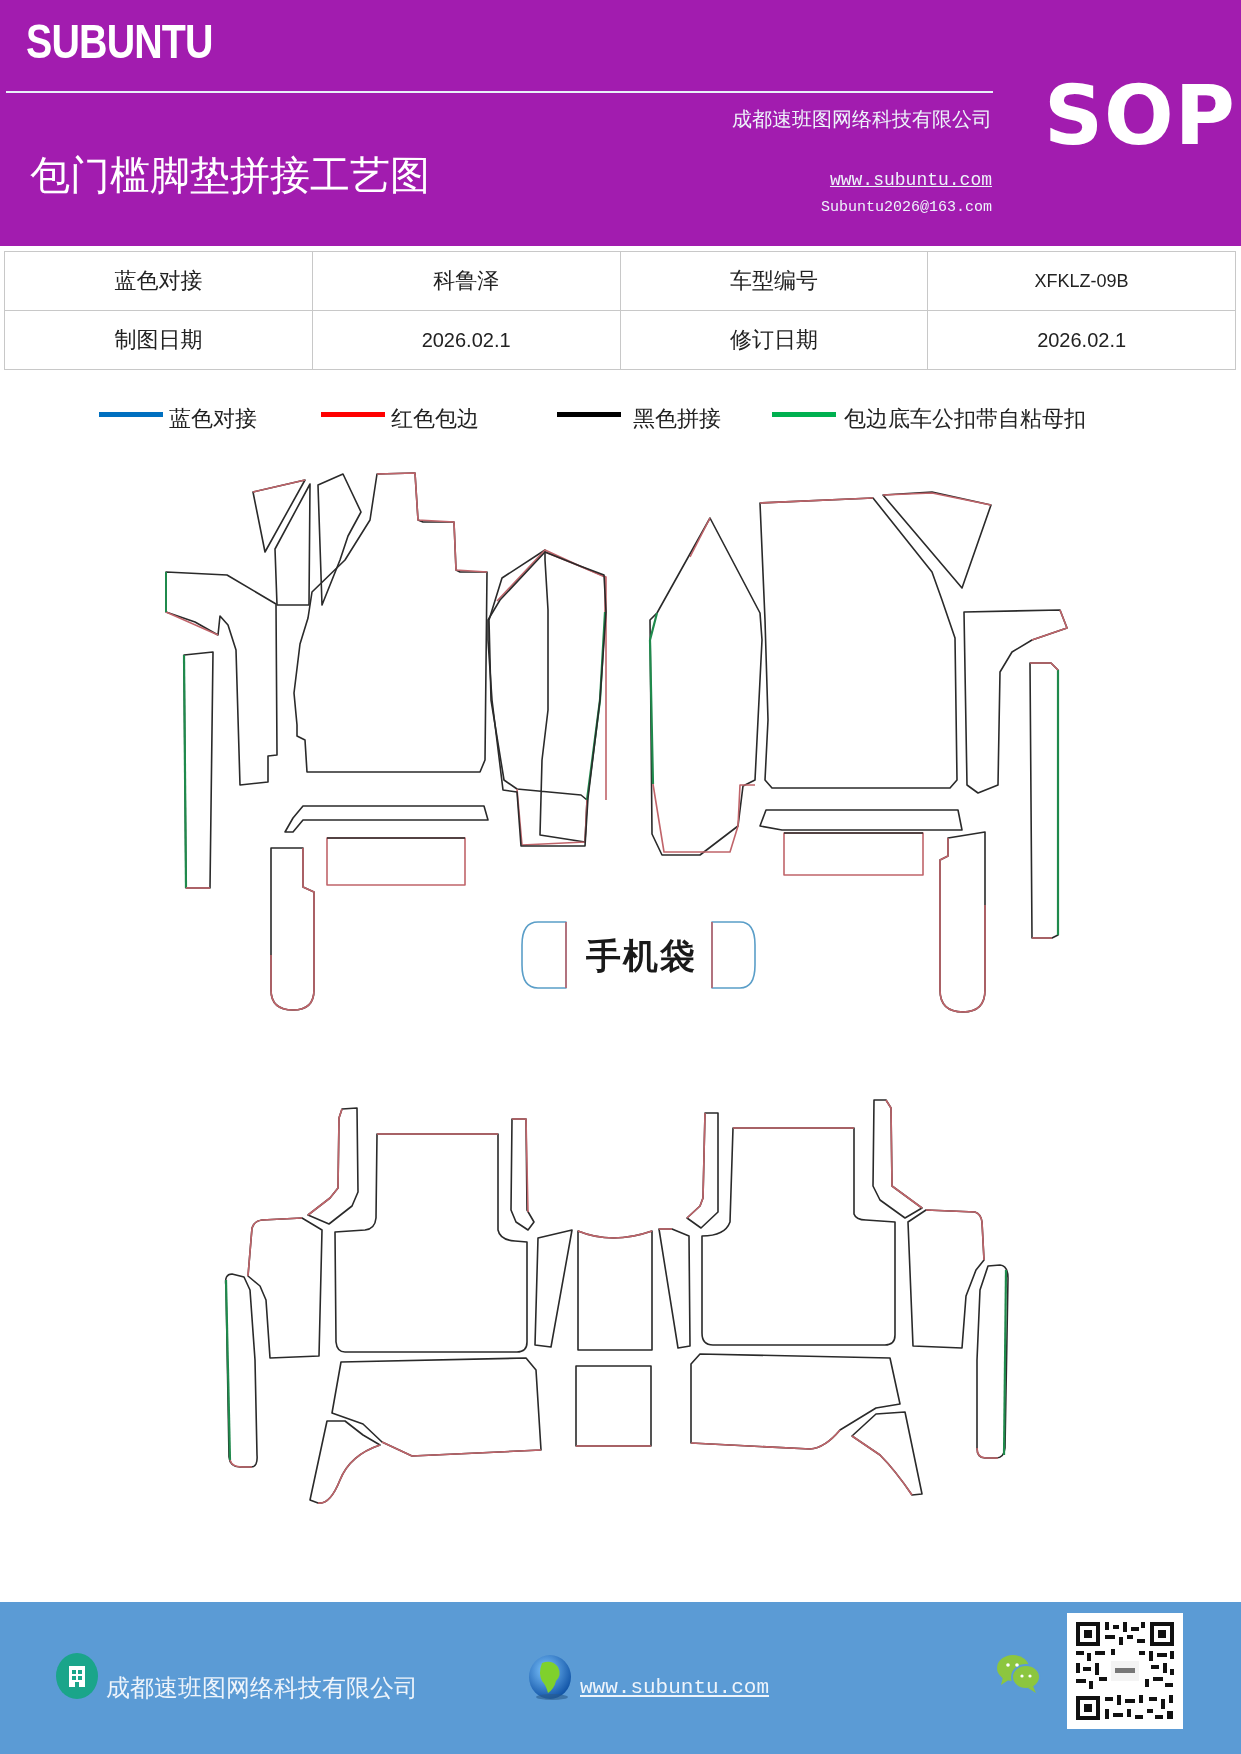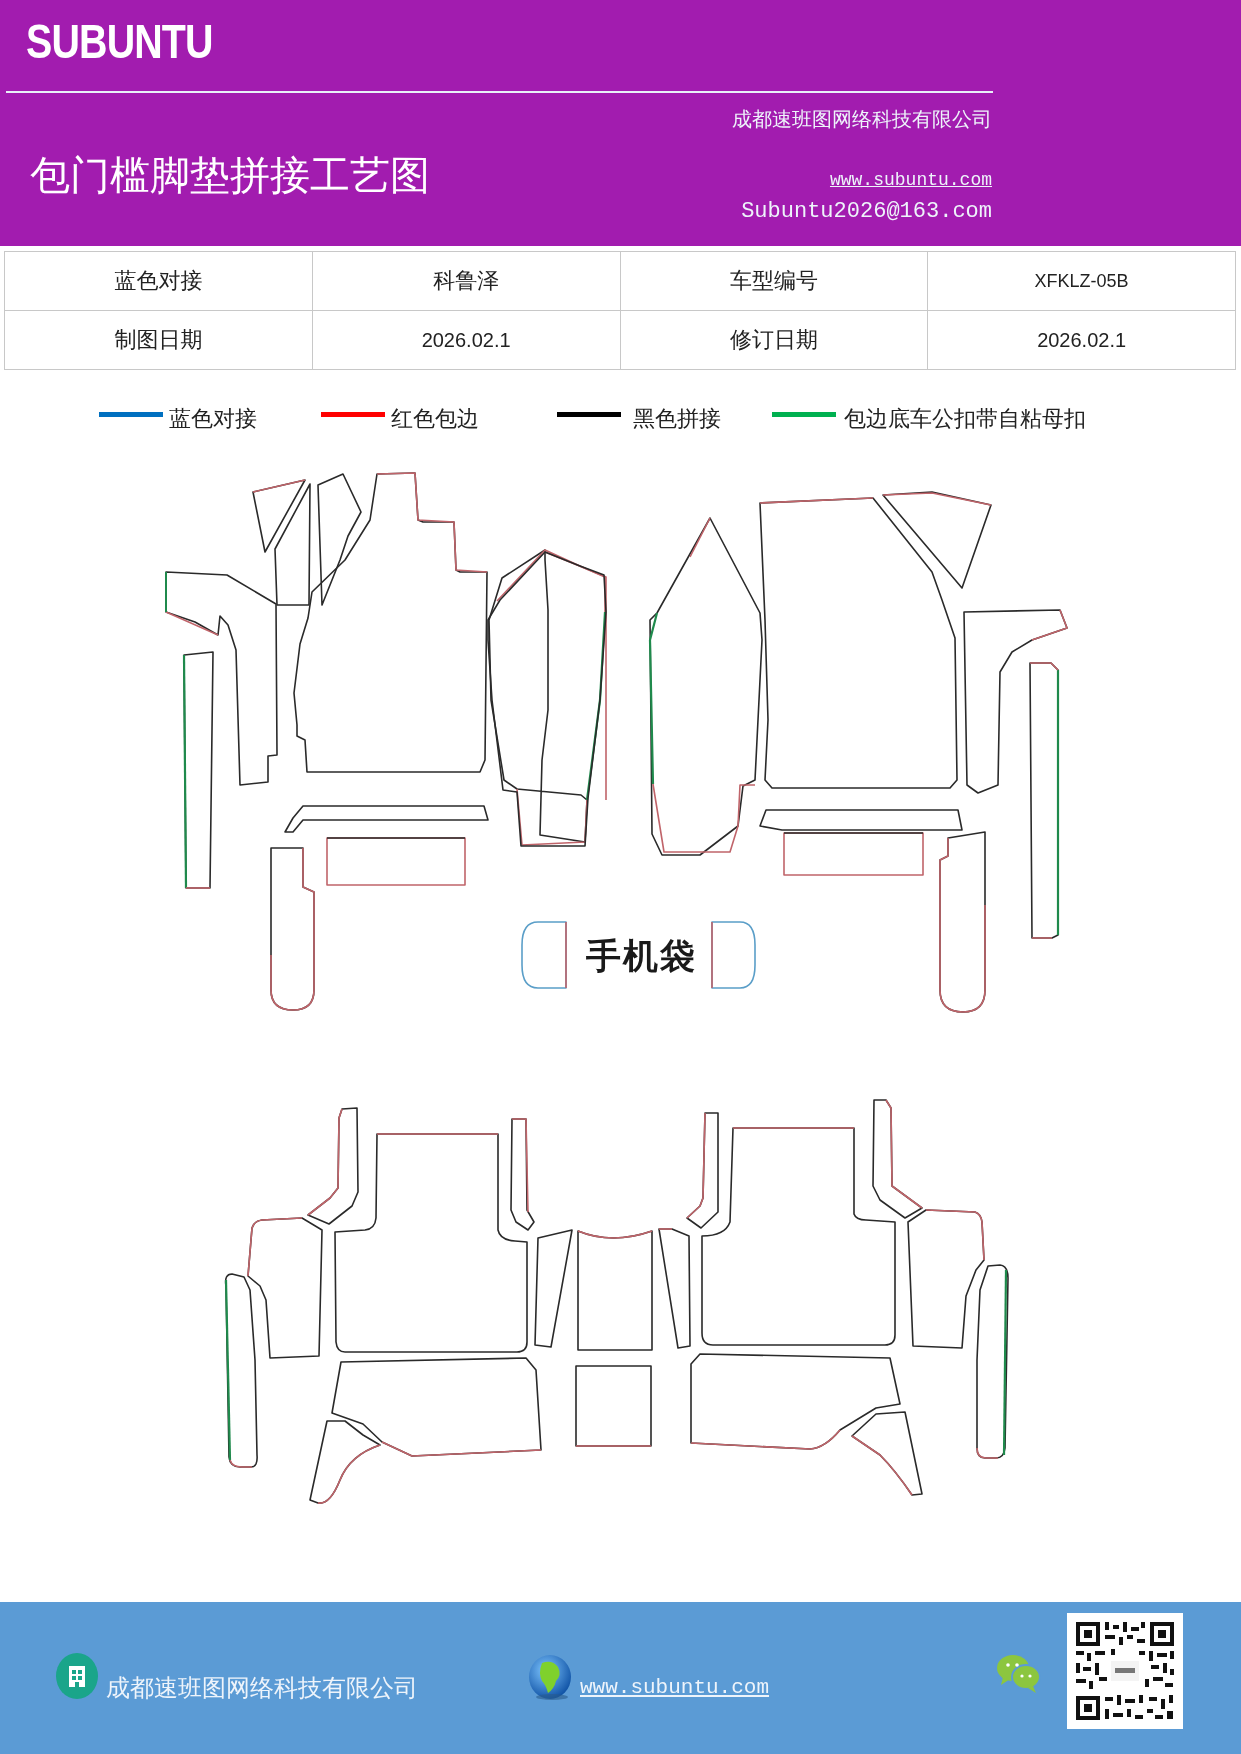--- a/index.html
+++ b/index.html
@@ -6,21 +6,21 @@
   body { width: 1241px; height: 1754px; position: relative; overflow: hidden;
          font-family: "DejaVu Serif", "Liberation Serif", serif; }
   .header { position: absolute; left: 0; top: 0; width: 1241px; height: 246px; background: #a21caf; }
   .brand { position: absolute; left: 26px; top: 14px; color: #fff; font-family: "Liberation Sans", sans-serif;
            font-weight: bold; font-size: 48px; letter-spacing: -1px; transform: scaleX(0.82); transform-origin: left; }
   .hr { position: absolute; left: 6px; top: 91px; width: 987px; height: 2px; background: #e8f0f8; }
   .doc-title { position: absolute; left: 30px; top: 148px; color: #fff; font-size: 40px; }
   .company { position: absolute; right: 249px; top: 106px; color: #eef4fb; font-size: 20px; }
   .web { position: absolute; right: 249px; top: 170px; color: #eef4fb; font-size: 18px; text-decoration: underline;
          font-family: "Liberation Mono", monospace; }
-  .email { position: absolute; right: 249px; top: 199px; color: #eef4fb; font-size: 22px;
+  .email { position: absolute; right: 249px; top: 199px; color: #eef4fb; font-size: 15px;
            font-family: "Liberation Mono", monospace; }
   .sop { position: absolute; left: 1044px; top: 68px; color: #fff; font-family: "DejaVu Sans", sans-serif;
          font-weight: bold; font-size: 82px; letter-spacing: 1px; }
   .info-table { position: absolute; left: 4px; top: 251px; width: 1232px; border-collapse: collapse; }
   .info-table td { border: 1px solid #c8c8c8; height: 56px; text-align: center; width: 25%;
                    font-size: 22px; color: #222; }
   .info-table td.val { font-family: "Liberation Sans", sans-serif; font-size: 20px; margin-top: 35px; }
   .info-table td.val-sm { font-family: "Liberation Sans", sans-serif; font-size: 18px; }
   .legend { position: absolute; top: 404px; left: 0; width: 1241px; height: 36px; margin-left: 23px; }
   .lg { position: absolute; top: 0; display: flex; align-items: center; }
@@ -39,29 +39,30 @@
 </head>
 <body>
 
 <div class="header">
   <div class="brand">SUBUNTU</div>
   <div class="hr"></div>
   <div class="doc-title">包门槛脚垫拼接工艺图</div>
   <div class="company">成都速班图网络科技有限公司</div>
   <div class="web">www.subuntu.com</div>
   <div class="email">Subuntu2026@163.com</div>
+  <div class="sop">SOP</div>
 </div>
 
 <table class="info-table">
   <tbody>
       <tr>
     <td>蓝色对接</td>
     <td>科鲁泽</td>
     <td>车型编号</td>
-    <td class="val-sm">XFKLZ-05B</td>
+    <td class="val-sm">XFKLZ-09B</td>
   </tr>
   <tr>
     <td>制图日期</td>
     <td class="val">2026.02.1</td>
     <td>修订日期</td>
     <td class="val">2026.02.1</td>
   </tr>
 </tbody>
   </table>
 

